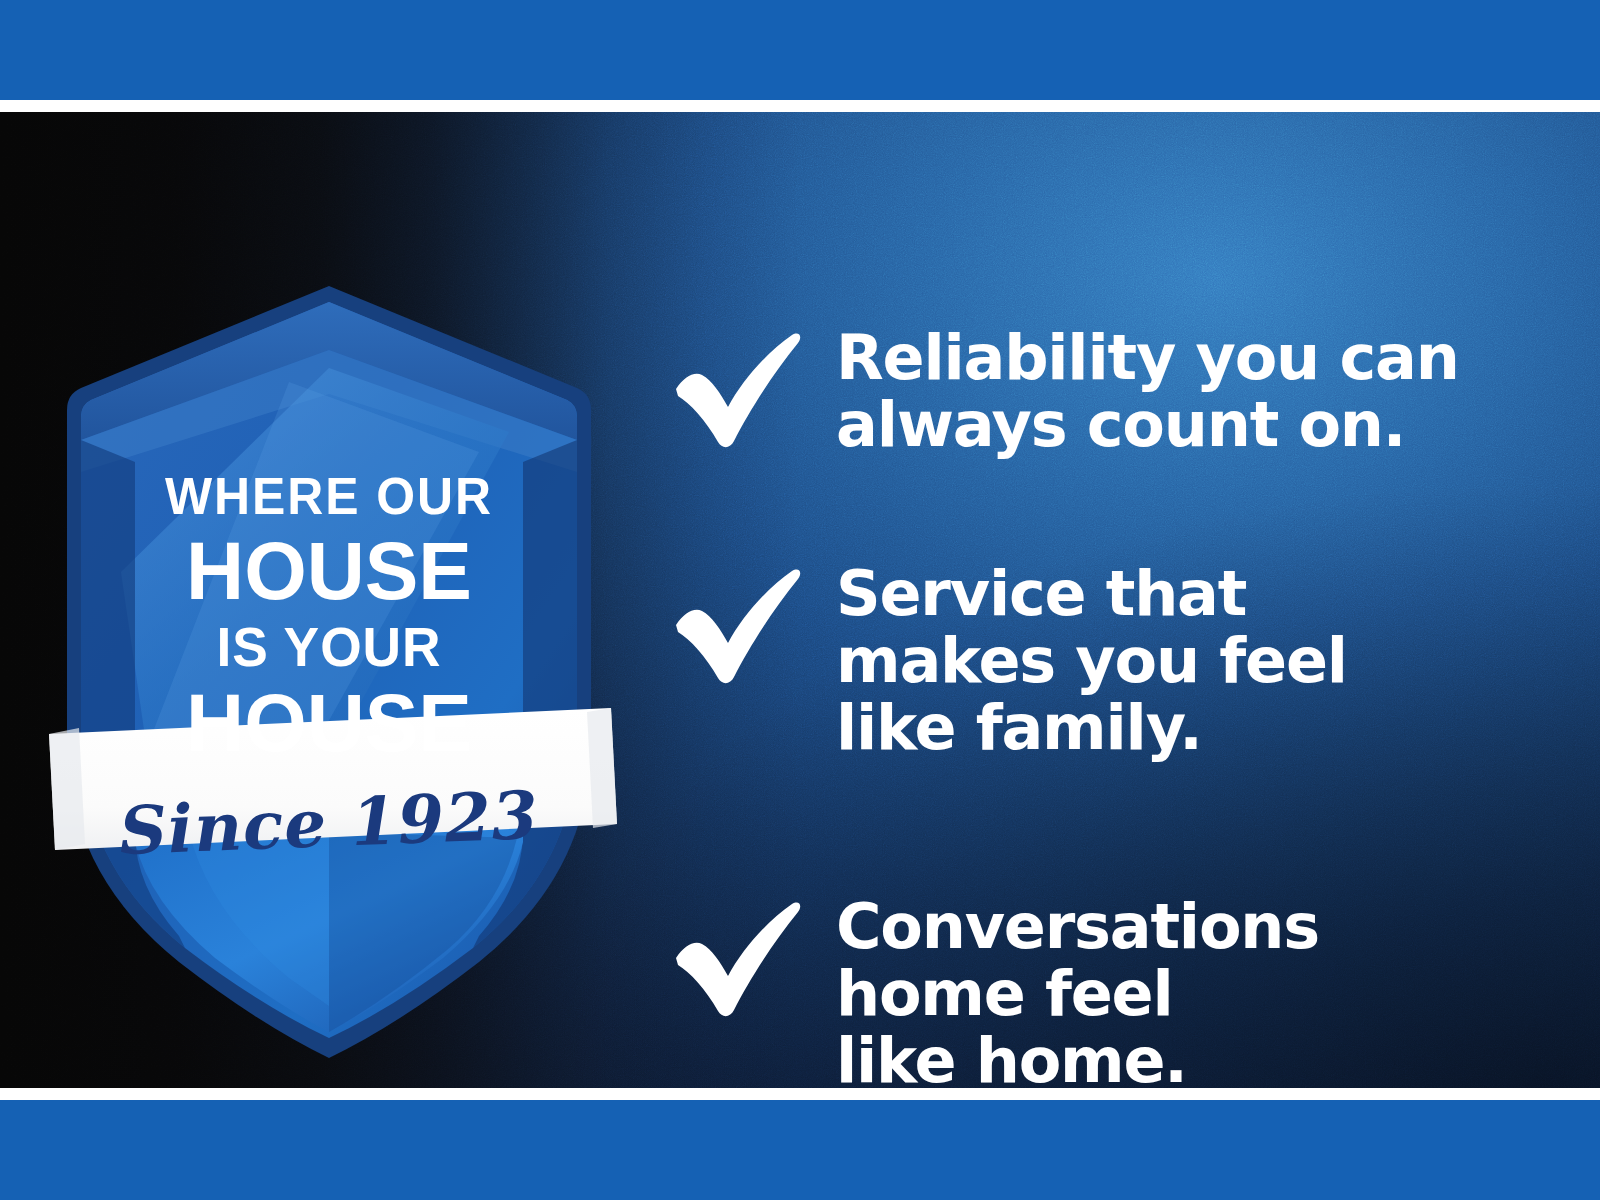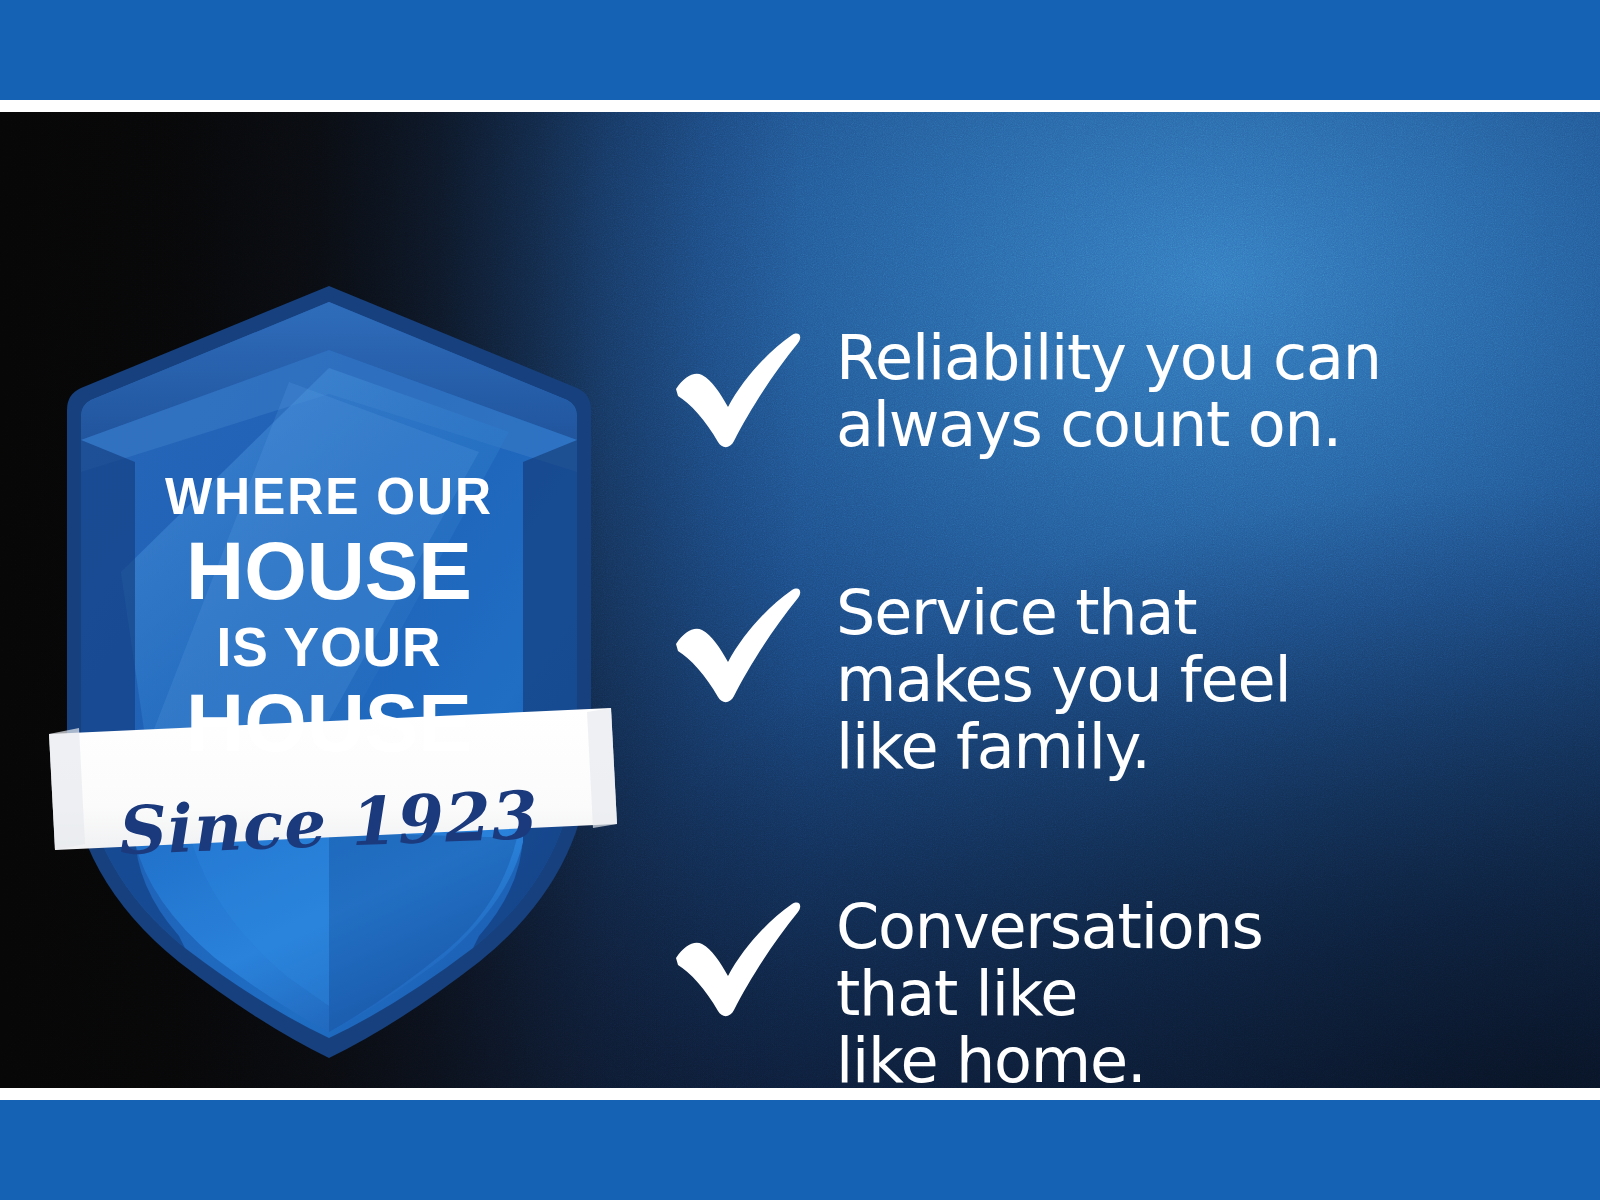--- a/index.html
+++ b/index.html
@@ -148,36 +148,36 @@
     height: 976px;
   }
   .bullet {
     position: absolute;
     left: 0;
     width: 900px;
     display: flex;
     align-items: flex-start;
   }
   .bullet-1 { top: 103px; }
-  .bullet-2 { top: 358px; justify-content: center; }
+  .bullet-2 { top: 339px; justify-content: center; }
   .bullet-3 { top: 672px; }
 
   .check-icon {
     flex: 0 0 auto;
     width: 135px;
     height: 120px;
     margin-top: 2px;
   }
   .check-icon svg { display: block; width: 135px; height: 120px; }
 
   .bullet-text {
     flex: 1 1 auto;
     color: #ffffff;
     font-family: "DejaVu Sans", sans-serif;
-    font-weight: normal;
+    font-weight: bold;
     font-size: 62px;
     line-height: 1.08;
     letter-spacing: -1.2px;
     margin-left: 33px;
     margin-top: -2px;
     white-space: pre-line;
   }
 </style>
 </head>
 <body>
@@ -319,21 +319,21 @@
           <svg viewBox="0 0 135 120">
             <path d="M 8 60 C 16 48 26 42 34 46 C 44 51 52 64 60 78
                      C 74 52 98 24 124 6
                      C 131 2 135 7 130 14
                      C 104 46 80 84 66 112
                      C 62 120 54 120 50 113
                      C 38 92 22 74 10 67 Z" fill="#ffffff"></path>
           </svg>
         </span>
         <span class="bullet-text">Conversations
-that like
+home feel
 like home.</span>
       </div>
 
     </div>
   </div>
 
   <div class="bar-gap gap-bottom"></div>
   <div class="bar bar-bottom"></div>
 
 </div>

